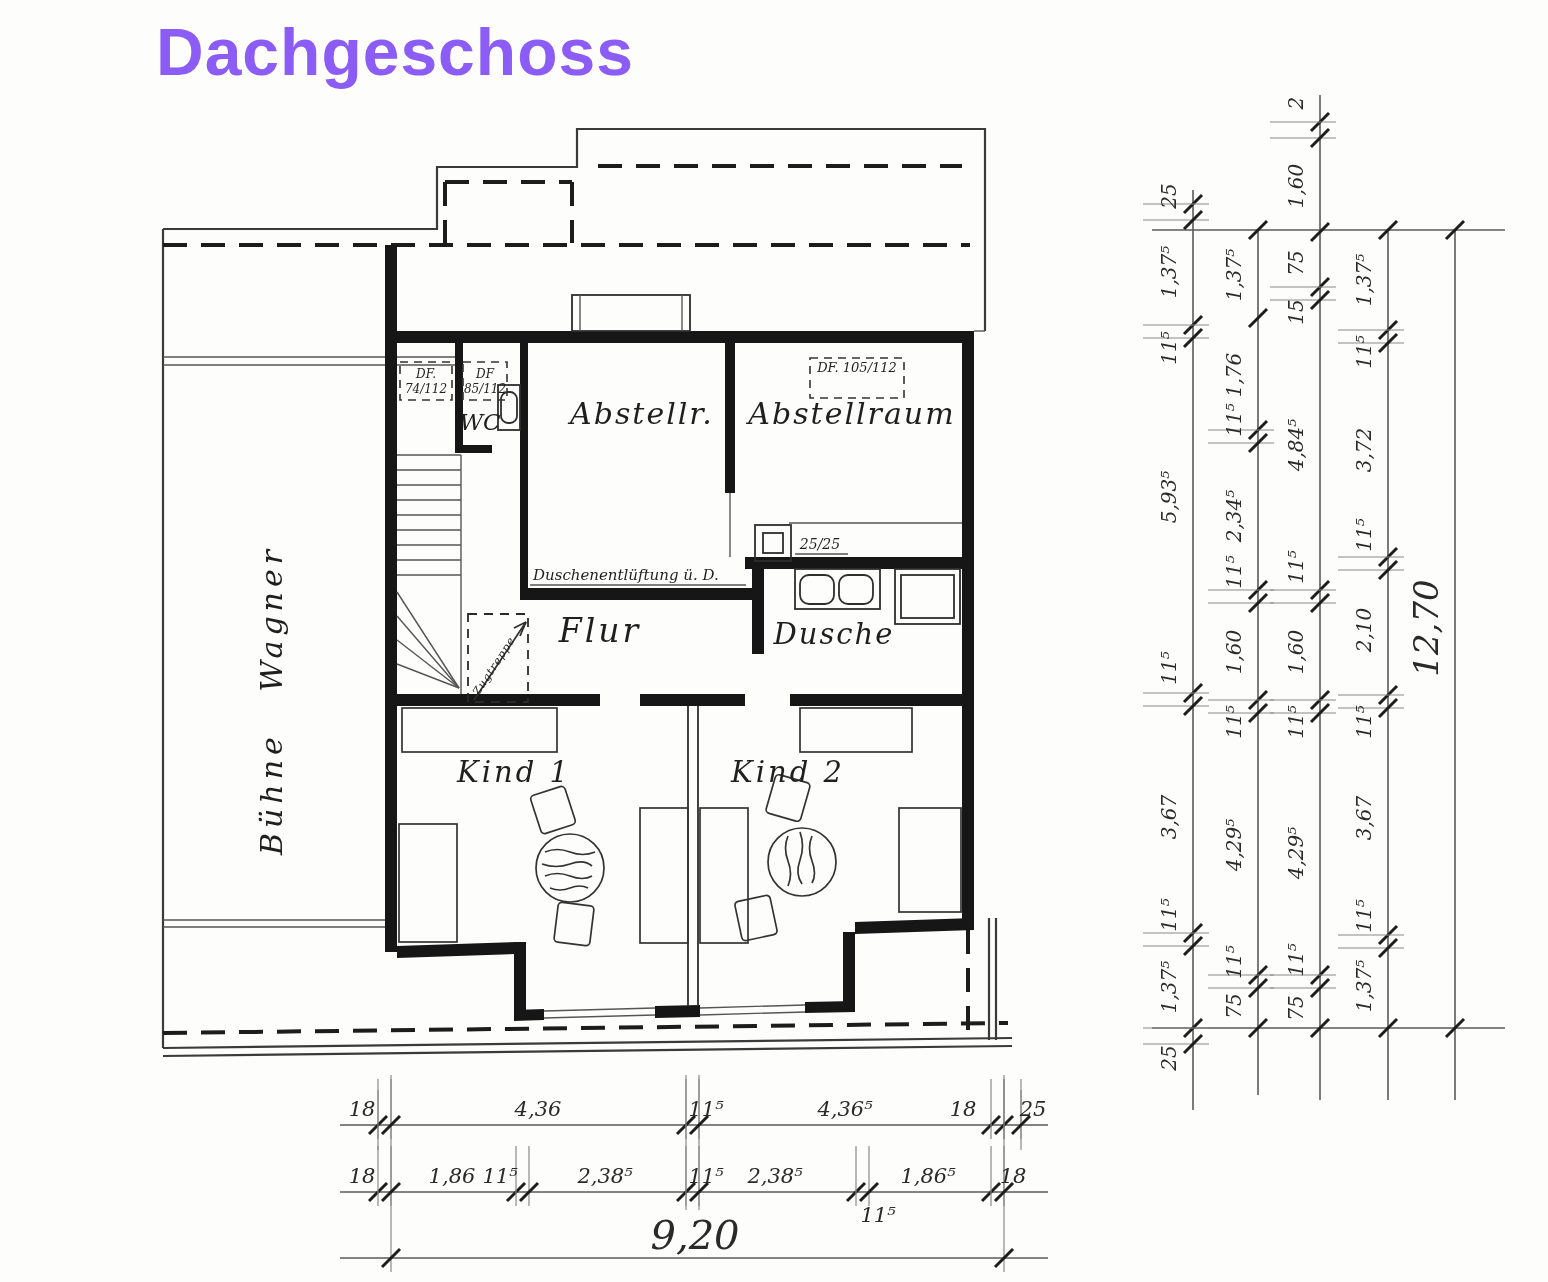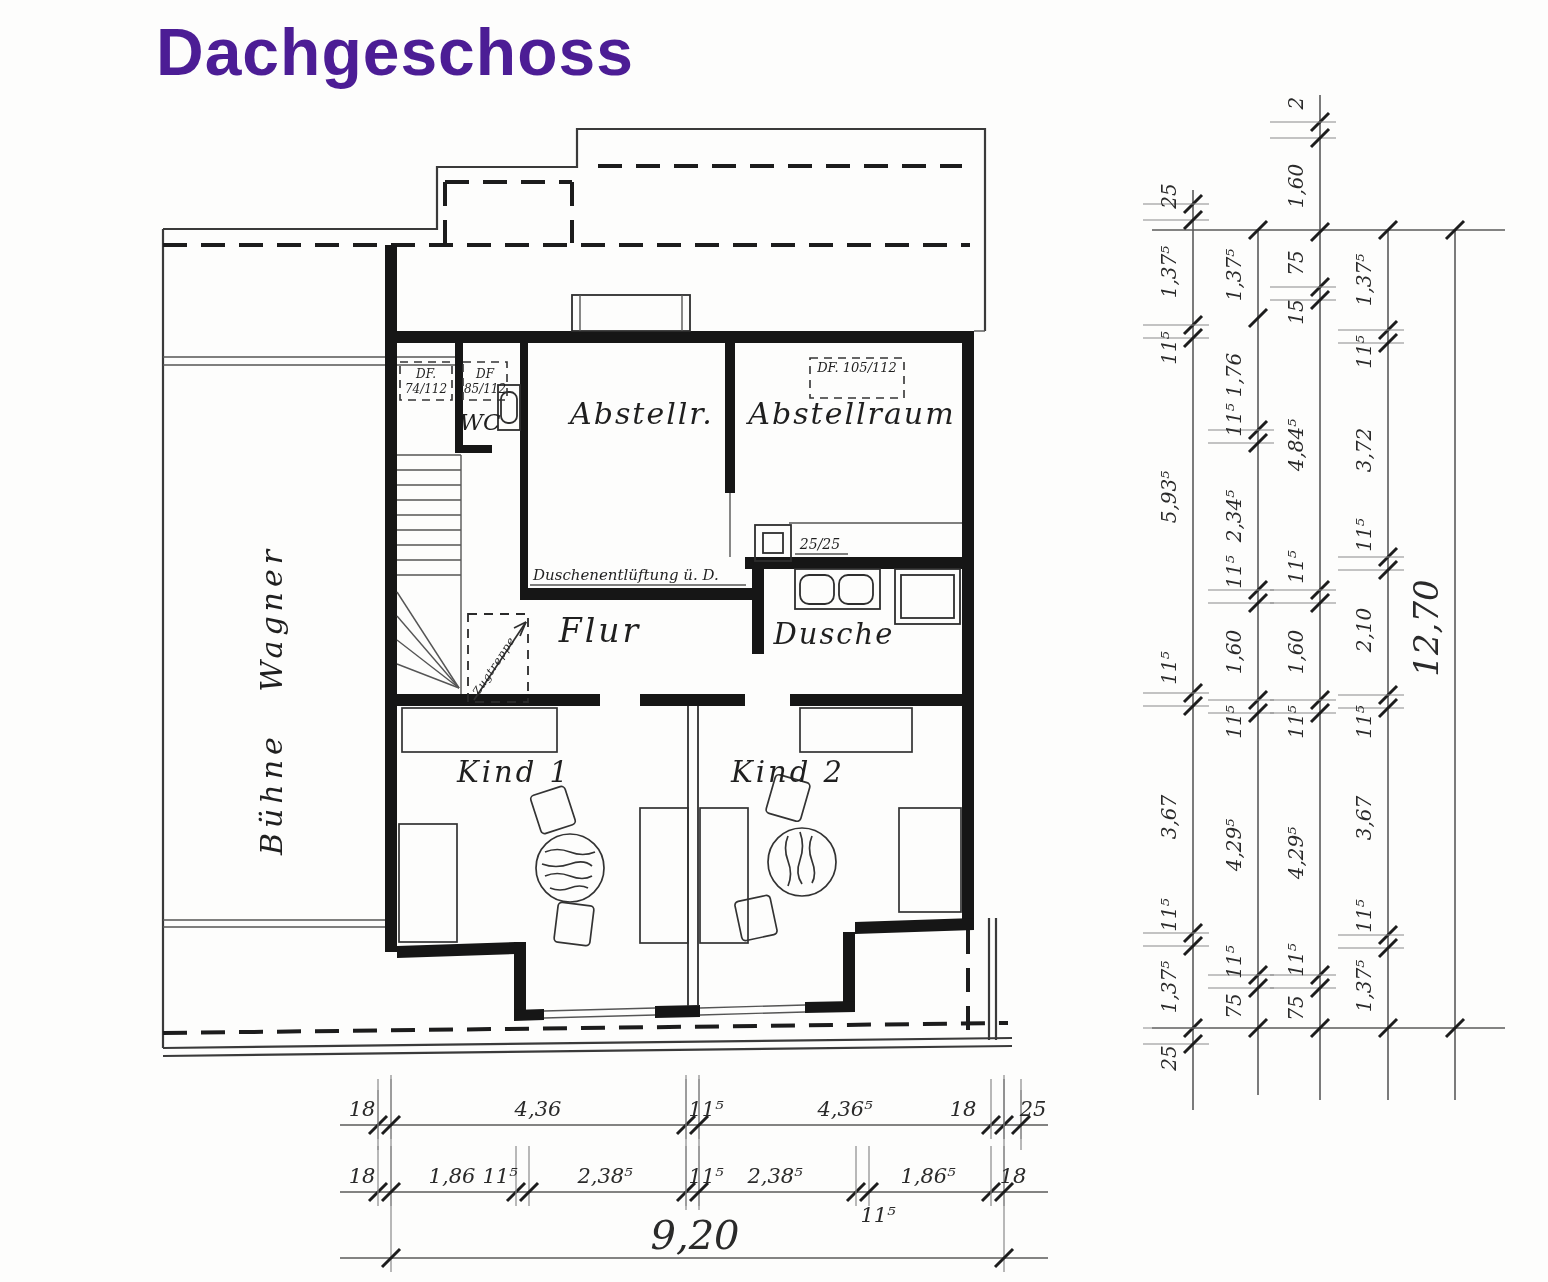--- a/index.html
+++ b/index.html
@@ -1,18 +1,18 @@
 <!DOCTYPE html>
 <html><head>
 <meta charset="utf-8">
 <style>
   html,body{margin:0;padding:0;background:#e8e8e8;}
   .page{position:relative;width:1548px;height:1282px;background:#fdfdfc;overflow:hidden;
         font-family:"Liberation Sans", sans-serif;}
-  .title{position:absolute;left:156px;top:14px;font-size:66px;font-weight:700;color:#4c1d95;
+  .title{position:absolute;left:156px;top:14px;font-size:66px;font-weight:700;color:#8b5cf6;
          letter-spacing:1px;font-family:"Liberation Sans", sans-serif;}
   svg{position:absolute;left:0;top:0;}
   .thin{stroke:#3a3a3a;stroke-width:2.2;fill:none;}
   .hair{stroke:#555;stroke-width:1.4;fill:none;}
   .wall{fill:#161616;stroke:none;}
   .kdash{stroke:#1c1c1c;stroke-width:4;fill:none;stroke-dasharray:24 14;}
   .dfbox{stroke:#333;stroke-width:1.6;fill:none;stroke-dasharray:8 6;}
   .zdash{stroke:#2a2a2a;stroke-width:1.8;fill:none;stroke-dasharray:9 7;}
   .fixt{stroke:#2e2e2e;stroke-width:1.8;fill:none;}
   .furn{stroke:#333;stroke-width:1.7;fill:none;}

